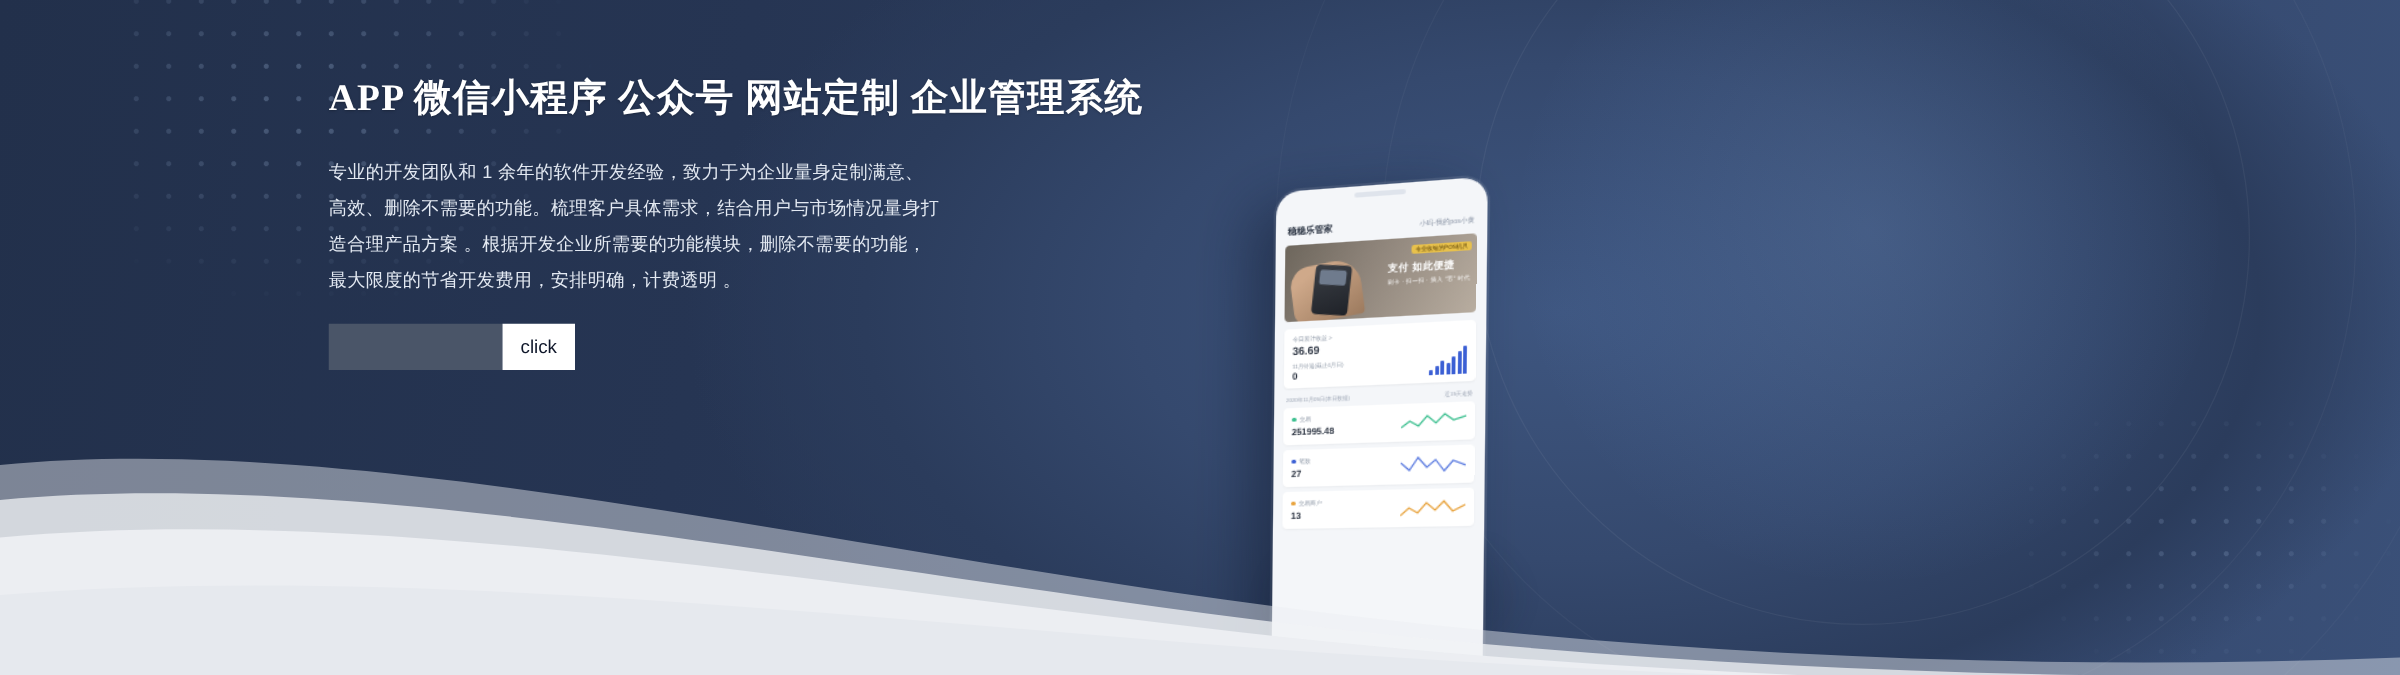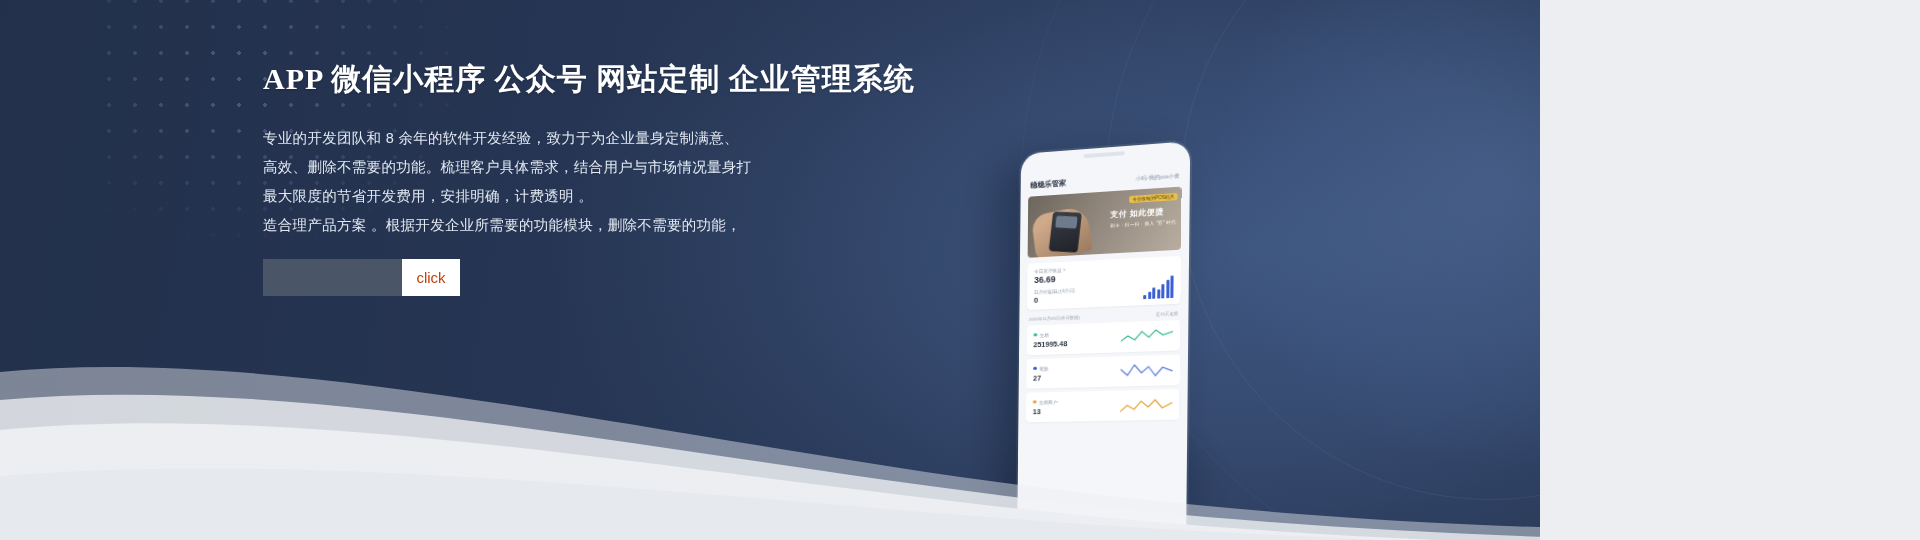--- a/index.html
+++ b/index.html
@@ -1,20 +1,20 @@
 <!DOCTYPE html>
 <html><head>
 <meta charset="utf-8">
 <style>
   * { margin:0; padding:0; box-sizing:border-box; }
   html,body { width:1920px; height:540px; overflow:hidden; background:#eceef2; }
   body { font-family:"Liberation Sans", sans-serif; }
 
   #stage {
-    position:relative; width:1540px; height:540px; overflow:hidden;
+    position:relative; width:1920px; height:540px; overflow:hidden;
     background:#e9ebef;
   }
 
   
   .banner-bg {
     position:absolute; left:0; top:0; width:1920px; height:540px;
     background:
       radial-gradient(ellipse 900px 520px at 1250px 250px, #3e5680 0%, #35496e 38%, #2b3c5c 62%, rgba(40,55,82,0) 78%),
       linear-gradient(100deg, #22304b 0%, #263553 30%, #2c3d5e 55%, #33466b 75%, #3a5078 100%);
   }
@@ -69,21 +69,21 @@
   
   .cta { position:absolute; left:263px; top:259px; display:flex; z-index:7; }
   .cta-field {
     width:139px; height:37px; background:#4a5568; border:none;
     outline:none; color:#cbd5e0; font-size:13px; padding:0 12px;
     font-family:"Liberation Sans", sans-serif;
   }
   .cta-field::placeholder { color:#a8b2c2; }
   .cta-btn {
     width:58px; height:37px; background:#ffffff; border:none; cursor:pointer;
-    color:#c2410c; font-size:15px; font-family:"Liberation Sans", sans-serif;
+    color:#0f172a; font-size:15px; font-family:"Liberation Sans", sans-serif;
     display:flex; align-items:center; justify-content:center;
   }
 
   
   .phone-wrap { position:absolute; left:1014px; top:148px; z-index:8; }
   .phone {
     position:relative; width:172px; height:400px;
     background:#f4f6f9; border-radius:20px 20px 0 0;
     box-shadow:-22px 10px 46px rgba(15,25,45,0.45), 0 0 0 2px rgba(255,255,255,0.10);
     overflow:hidden;
@@ -177,24 +177,24 @@
   <div class="ring glow"></div>
   <div class="ring r1"></div>
   <div class="ring r2"></div>
   <div class="ring r3"></div>
   <div class="dots"></div>
   <div class="dots2"></div>
 
   <div class="content">
     <div class="title">APP 微信小程序 公众号 网站定制 企业管理系统</div>
     <div class="desc">
-      <div>专业的开发团队和 8 余年的软件开发经验，致力于为企业量身定制满意、</div>
+      <div>专业的开发团队和 1 余年的软件开发经验，致力于为企业量身定制满意、</div>
       <div>高效、删除不需要的功能。梳理客户具体需求，结合用户与市场情况量身打</div>
+      <div>造合理产品方案 。根据开发企业所需要的功能模块，删除不需要的功能，</div>
       <div>最大限度的节省开发费用，安排明确，计费透明 。</div>
-      <div>造合理产品方案 。根据开发企业所需要的功能模块，删除不需要的功能，</div>
     </div>
   </div>
 
   <div class="cta">
     <input class="cta-field" type="text" placeholder="" style="">
     <button class="cta-btn">click</button>
   </div>
 
   <div class="phone-shadow"></div>
 

